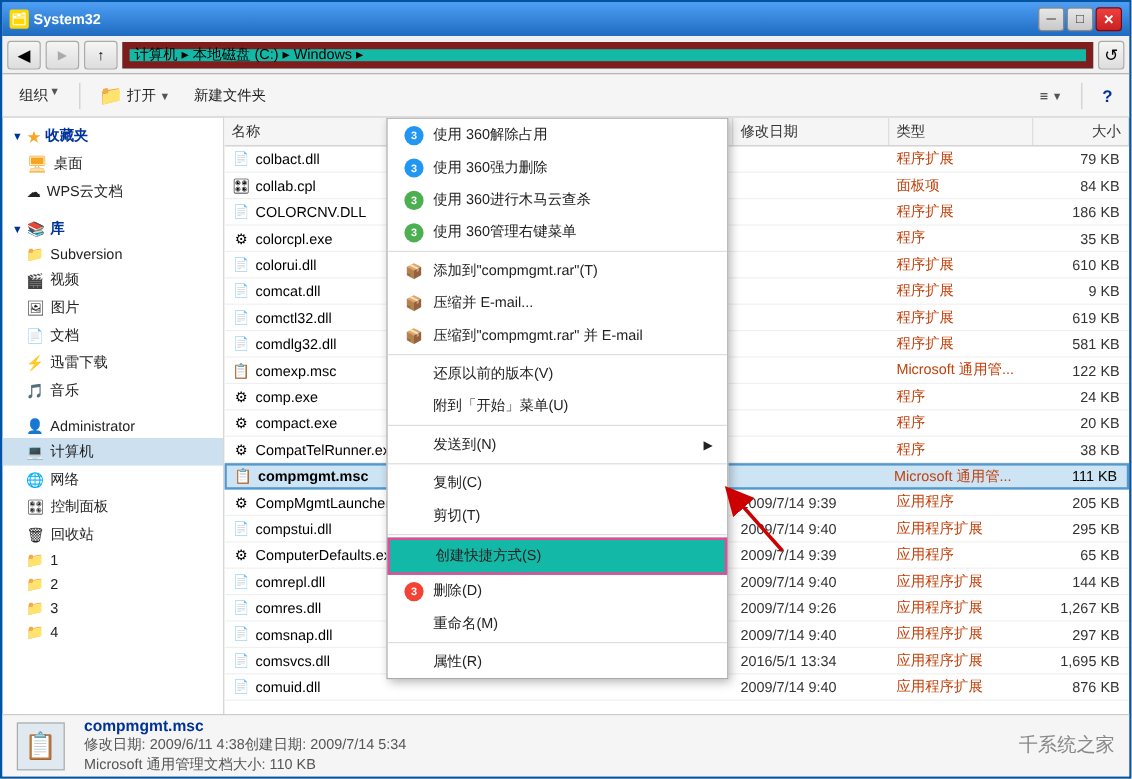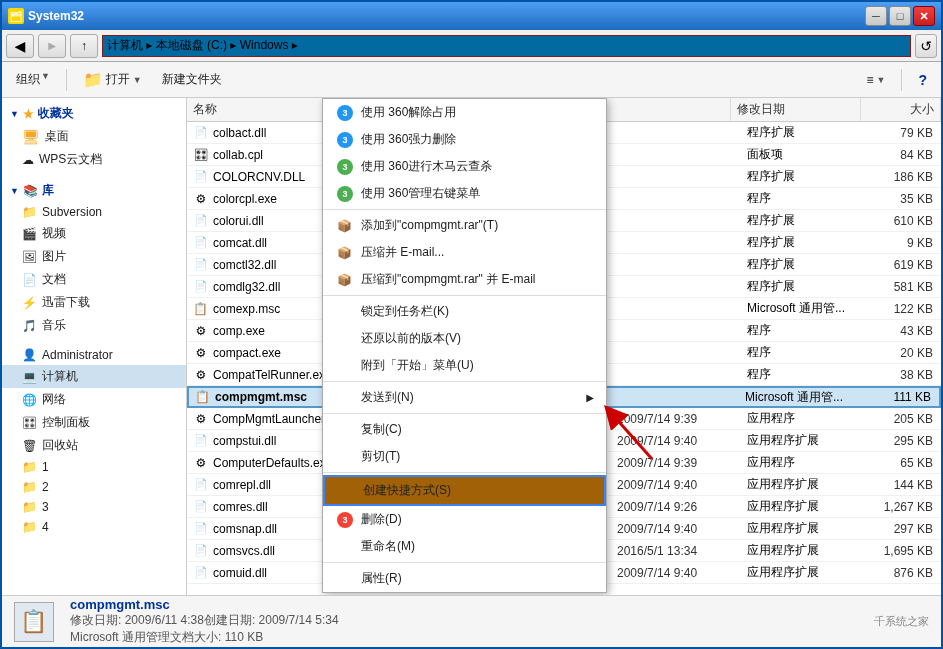--- a/index.html
+++ b/index.html
@@ -14,21 +14,21 @@
     .title-bar-icon { width: 16px; height: 16px; background: #ffd700; border-radius: 2px; display: flex; align-items: center; justify-content: center; font-size: 10px; }
     .title-bar-buttons { display: flex; gap: 2px; }
     .tb-btn { width: 22px; height: 20px; display: flex; align-items: center; justify-content: center; border-radius: 3px; cursor: pointer; font-size: 11px; font-weight: bold; }
     .tb-btn.min { background: linear-gradient(to bottom, #e8e8e8, #c8c8c8); border: 1px solid #888; color: #333; }
     .tb-btn.max { background: linear-gradient(to bottom, #e8e8e8, #c8c8c8); border: 1px solid #888; color: #333; }
     .tb-btn.close { background: linear-gradient(to bottom, #f04040, #c82020); border: 1px solid #800; color: white; }
     
     
     .address-bar { background: #f0f0f0; height: 32px; display: flex; align-items: center; padding: 0 4px; gap: 4px; border-bottom: 1px solid #aaa; flex-shrink: 0; }
     .nav-btn { width: 28px; height: 24px; background: linear-gradient(to bottom, #f5f5f5, #ddd); border: 1px solid #aaa; border-radius: 3px; cursor: pointer; display: flex; align-items: center; justify-content: center; font-size: 14px; }
-    .address-path { flex: 1; height: 22px; background: #0369a1; border: 1px solid #7f1d1d; padding: 0 4px; display: flex; align-items: center; font-size: 12px; }
+    .address-path { flex: 1; height: 22px; background: #14b8a6; border: 6px solid #7f1d1d; padding: 0 4px; display: flex; align-items: center; font-size: 12px; }
     .search-box { width: 160px; height: 22px; background: white; border: 1px solid #aaa; display: flex; align-items: center; padding: 0 4px; }
     .search-box input { border: none; outline: none; flex: 1; font-size: 12px; color: #999; }
     .search-icon { font-size: 13px; color: #555; }
     
     
     .toolbar { background: #f5f5f5; height: 36px; display: flex; align-items: center; padding: 0 8px; gap: 8px; border-bottom: 1px solid #ccc; flex-shrink: 0; }
     .toolbar-item { display: flex; align-items: center; gap: 3px; cursor: pointer; padding: 3px 6px; border-radius: 3px; color: #222; }
     .toolbar-sep { width: 1px; height: 22px; background: #ccc; margin: 0 2px; }
     .toolbar-dropdown { display: flex; align-items: flex-start; gap: 1px; }
     .dropdown-arrow { font-size: 9px; color: #555; }
@@ -50,21 +50,21 @@
     .file-list-header { display: flex; background: #f5f5f5; border-bottom: 1px solid #ccc; height: 24px; align-items: center; position: sticky; top: 0; }
     .col-header { padding: 0 6px; font-size: 12px; color: #333; border-right: 1px solid #ddd; height: 100%; display: flex; align-items: center; cursor: pointer; }
     .col-name { flex: 1; min-width: 200px; }
     .col-date { width: 130px; }
     .col-type { width: 120px; }
     .col-size { width: 80px; text-align: right; justify-content: flex-end; }
     .file-row { display: flex; align-items: center; height: 22px; border-bottom: 1px solid #f0f0f0; cursor: pointer; }
     .file-row.highlighted { background: #cce0f0; border: 2px solid #0066cc; }
     .file-row .file-name { flex: 1; min-width: 200px; display: flex; align-items: center; gap: 4px; padding-left: 6px; }
     .file-row .file-date { width: 130px; padding-left: 6px; color: #333; }
-    .file-row .file-type { width: 120px; padding-left: 6px; color: #000000; }
+    .file-row .file-type { width: 120px; padding-left: 6px; color: #c2410c; }
     .file-row .file-size { width: 80px; padding-right: 8px; text-align: right; color: #333; }
     .file-icon { width: 16px; height: 16px; flex-shrink: 0; display: inline-flex; align-items: center; justify-content: center; }
     
     
     .status-bar { background: #f5f5f5; height: 52px; border-top: 1px solid #ccc; display: flex; align-items: center; padding: 0 12px; gap: 16px; flex-shrink: 0; }
     .status-icon { width: 40px; height: 40px; background: #e0e8f0; border: 1px solid #aaa; display: flex; align-items: center; justify-content: center; font-size: 22px; }
     .status-info { flex: 1; }
     .status-name { font-weight: bold; font-size: 13px; color: #003399; }
     .status-details { font-size: 11px; color: #555; display: flex; }
     .status-right { font-size: 11px; color: #555; display: flex; align-items: center; gap: 4px; }
@@ -232,20 +232,23 @@
 
     <div class="file-list" style="position:relative;">
 
       <div class="file-list-header">
         <div class="col-header col-name">
           <span>名称</span>
         </div>
         <div class="col-header col-date">
           <span>修改日期</span>
         </div>
+        <div class="col-header col-type">
+          <span>类型</span>
+        </div>
         <div class="col-header col-size">
           <span>大小</span>
         </div>
       </div>
 
       <div class="file-row">
         <div class="file-name">
             <span class="file-icon dll-icon">📄</span>
             <span>colbact.dll</span>
           </div>
@@ -325,21 +328,21 @@
         <div class="file-type">Microsoft 通用管...</div>
         <div class="file-size">122 KB</div>
       </div>
       <div class="file-row">
         <div class="file-name">
             <span class="file-icon">⚙</span>
             <span>comp.exe</span>
           </div>
         <div class="file-date"></div>
         <div class="file-type">程序</div>
-        <div class="file-size">43 KB</div>
+        <div class="file-size">24 KB</div>
       </div>
       <div class="file-row">
         <div class="file-name">
             <span class="file-icon">⚙</span>
             <span>compact.exe</span>
           </div>
         <div class="file-date"></div>
         <div class="file-type">程序</div>
         <div class="file-size">20 KB</div>
       </div>
@@ -468,24 +471,20 @@
           <span class="ctx-icon">📦</span>
           <span>压缩并 E-mail...</span>
         </div>
         <div class="ctx-item">
           <span class="ctx-icon">📦</span>
           <span>压缩到"compmgmt.rar" 并 E-mail</span>
         </div>
         <div class="ctx-sep"></div>
         <div class="ctx-item">
           <span class="ctx-icon"></span>
-          <span>锁定到任务栏(K)</span>
-        </div>
-        <div class="ctx-item">
-          <span class="ctx-icon"></span>
           <span>还原以前的版本(V)</span>
         </div>
         <div class="ctx-item">
           <span class="ctx-icon"></span>
           <span>附到「开始」菜单(U)</span>
         </div>
         <div class="ctx-sep"></div>
         <div class="ctx-item">
           <span class="ctx-icon"></span>
           <span>发送到(N)</span>
@@ -494,21 +493,21 @@
         <div class="ctx-sep"></div>
         <div class="ctx-item">
           <span class="ctx-icon"></span>
           <span>复制(C)</span>
         </div>
         <div class="ctx-item">
           <span class="ctx-icon"></span>
           <span>剪切(T)</span>
         </div>
         <div class="ctx-sep"></div>
-        <div class="ctx-item" style="background:#a16207; border: 2px solid #3b82f6;">
+        <div class="ctx-item" style="background:#14b8a6; border: 2px solid #ec4899;">
           <span class="ctx-icon"></span>
           <span style="font-weight:normal;">创建快捷方式(S)</span>
         </div>
         <div class="ctx-item">
           <span class="ctx-icon">
               <span class="icon-360r">3</span>
             </span>
           <span>删除(D)</span>
         </div>
         <div class="ctx-item">
@@ -543,16 +542,16 @@
       <div class="status-details">
         <span><span>修改日期:</span> <span>2009/6/11 4:38</span></span>
         <span><span>创建日期:</span> <span>2009/7/14 5:34</span></span>
       </div>
       <div class="status-details">
         <span>Microsoft 通用管理文档</span>
         <span>大小: 110 KB</span>
       </div>
     </div>
     <div class="status-right">
-      <span style="color:#888; font-size:11px;">千系统之家</span>
+      <span style="color:#888; font-size:16px;">千系统之家</span>
     </div>
   </div>
 </div>
 
 </body></html>

